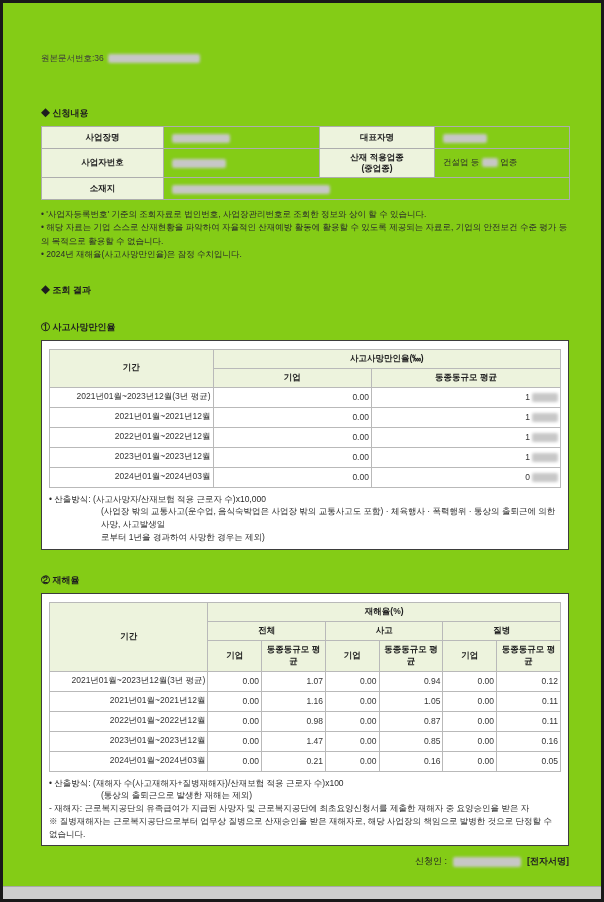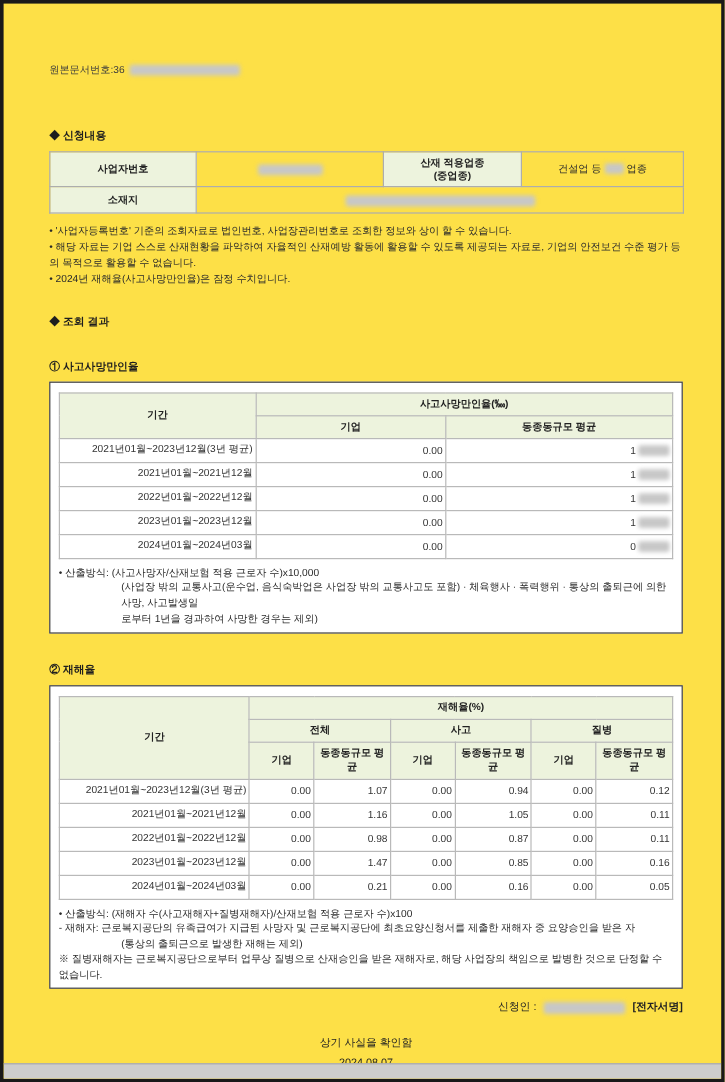--- a/index.html
+++ b/index.html
@@ -1,18 +1,18 @@
 <!DOCTYPE html>
 <html><head>
 <meta charset="utf-8">
 <style>
   html,body { margin:0; padding:0; background:#efefef; }
   .sheet {
     position:relative; width:604px; height:902px; box-sizing:border-box;
-    background:#fde047; border:3px solid #191919; overflow:hidden;
+    background:#84cc16; border:3px solid #191919; overflow:hidden;
     font-family:"Liberation Sans", sans-serif; color:#2b2b2b;
   }
   .graybar { position:absolute; left:0; right:0; bottom:0; height:12px; background:#cdcdcd; border-top:1px solid #a8a8a8; }
 
   .blur { display:inline-block; background:#c7c7c7; border-radius:2px; filter:blur(1.6px); vertical-align:middle; height:9px; }
 
   .doc-number { position:absolute; left:38px; top:50px; font-size:8.5px; color:#3c3c3c; }
   .doc-number .blur { width:92px; margin-left:4px; }
 
   .title {
@@ -21,21 +21,21 @@
     font-size:18px; letter-spacing:5px; color:#101010;
   }
 
   .content { position:absolute; left:38px; top:104px; width:528px; }
 
   .sec-label { font-size:9px; font-weight:bold; color:#1e1e1e; }
 
   table { border-collapse:collapse; }
   .info-table { width:528px; margin-top:6px; font-size:8.5px; table-layout:fixed; }
   .info-table th { background:#edf3dd; border:1px solid #adadad; font-weight:bold; color:#222; padding:2px; text-align:center; }
-  .info-table td { border:1px solid #adadad; padding:2px 8px; text-align:center; }
+  .info-table td { border:1px solid #adadad; padding:2px 8px; text-align:left; }
   .info-table .r1 th, .info-table .r1 td { height:17px; }
   .info-table .r2 th, .info-table .r2 td { height:24px; }
   .info-table .r3 th, .info-table .r3 td { height:17px; }
   .ind-label { line-height:1.25; }
 
   .notes { margin-top:8px; font-size:8.5px; line-height:1.58; color:#2a2a2a; }
   .notes .line { margin:0; }
   .indent2 { padding-left:52px; }
 
   .results-gap { margin-top:22px; }
@@ -69,20 +69,26 @@
     <div class="sec-label">◆ 신청내용</div>
 
     <table class="info-table">
       <colgroup>
           <col style="width:122px">
           <col style="width:156px">
           <col style="width:115px">
           <col style="width:135px">
         </colgroup>
       <tbody>
+          <tr class="r1">
+        <th>사업장명</th>
+        <td><span class="blur" style="width:58px"></span></td>
+        <th>대표자명</th>
+        <td><span class="blur" style="width:44px"></span></td>
+      </tr>
       <tr class="r2">
         <th>사업자번호</th>
         <td><span class="blur" style="width:54px"></span></td>
         <th class="ind-label">
           <div>산재 적용업종</div>
           <div>(중업종)</div>
         </th>
         <td>
           <span>건설업 등</span>
           <span class="blur" style="width:16px"></span>
@@ -229,22 +235,22 @@
           <td>0.21</td>
           <td>0.00</td>
           <td>0.16</td>
           <td>0.00</td>
           <td>0.05</td>
         </tr>
       </tbody>
         </table>
       <div class="box-notes">
         <div class="line">• 산출방식: (재해자 수(사고재해자+질병재해자)/산재보험 적용 근로자 수)x100</div>
+        <div class="line indent2">(통상의 출퇴근으로 발생한 재해는 제외)</div>
         <div class="line">- 재해자: 근로복지공단의 유족급여가 지급된 사망자 및 근로복지공단에 최초요양신청서를 제출한 재해자 중 요양승인을 받은 자</div>
-        <div class="line indent2">(통상의 출퇴근으로 발생한 재해는 제외)</div>
         <div class="line">※ 질병재해자는 근로복지공단으로부터 업무상 질병으로 산재승인을 받은 재해자로, 해당 사업장의 책임으로 발병한 것으로 단정할 수 없습니다.</div>
       </div>
     </div>
 
     <div class="sig-row">
       <span>신청인 :</span><span class="blur"></span><span class="esign">[전자서명]</span>
     </div>
 
     <div class="confirm">
       <div>상기 사실을 확인함</div>

